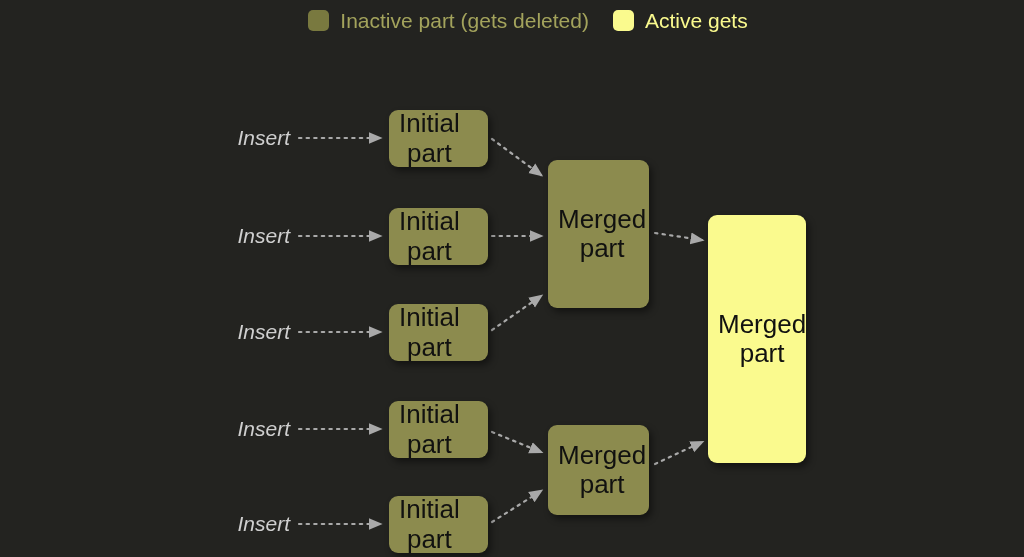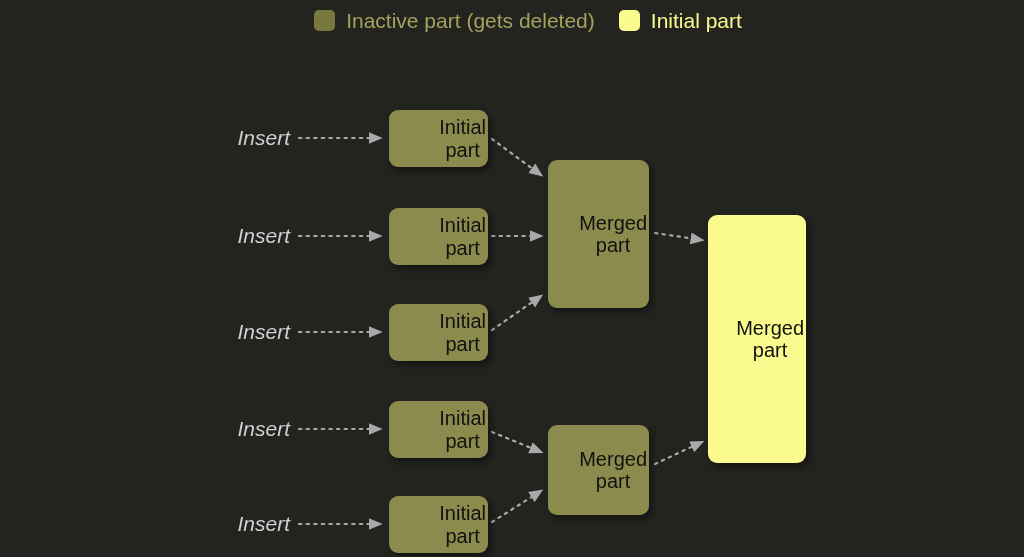--- a/index.html
+++ b/index.html
@@ -56,29 +56,29 @@
     top: 0;
     width: 1024px;
     height: 557px;
   }
 
   
   .node {
     position: absolute;
     display: flex;
     align-items: center;
-    justify-content: flex-end;
+    justify-content: flex-start;
     text-align: center;
     border-radius: 9px;
     color: #111110;
-    font-size: 20px;
+    font-size: 26px;
     line-height: 1.12;
     box-shadow: 3px 4px 7px rgba(0,0,0,0.45);
     box-sizing: border-box;
-    padding: 2px;
+    padding: 10px;
   }
   .node.inactive { background: #8c8b4e; }
   .node.active   { background: #fafa8e; }
 
   .insert-label {
     position: absolute;
     color: #cfcfcf;
     font-size: 21px;
     line-height: 1;
     text-align: right;
@@ -91,21 +91,21 @@
 
 <div id="canvas">
 
   <div class="legend">
     <div class="legend-item">
       <span class="legend-swatch inactive"></span>
       <span class="legend-label inactive">Inactive part (gets deleted)</span>
     </div>
     <div class="legend-item">
       <span class="legend-swatch active"></span>
-      <span class="legend-label active">Initial part</span>
+      <span class="legend-label active">Active gets</span>
     </div>
   </div>
 
   <svg id="arrows" viewBox="0 0 1024 557">
     <defs>
       <marker id="ah" markerWidth="7" markerHeight="7" refX="5.2" refY="3.1" orient="auto" markerUnits="strokeWidth">
         <path d="M0,0.4 L6.4,3.1 L0,5.8 z" fill="#a9a9a9"></path>
       </marker>
     </defs>
     <g stroke="#a9a9a9" stroke-width="2.2" stroke-dasharray="2.4 5.2" stroke-linecap="round" fill="none" marker-end="url(#ah)">

